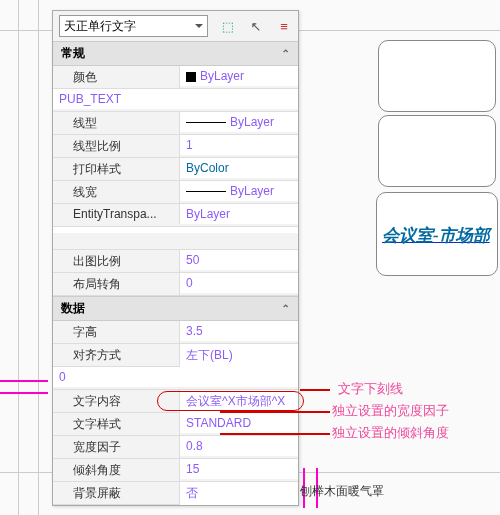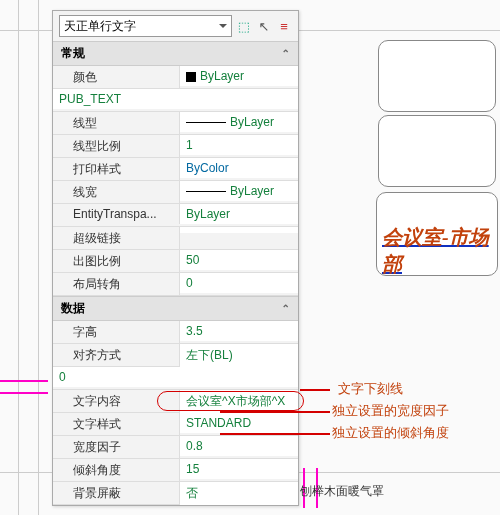--- a/index.html
+++ b/index.html
@@ -1,35 +1,35 @@
 <!DOCTYPE html>
 <html><head>
 <meta charset="utf-8">
 <style>
 body{margin:0;font-family:"Microsoft YaHei",sans-serif;font-size:12px;background:#fff;width:500px;height:515px;position:relative;overflow:hidden}
 .canvas{position:absolute;inset:0;background:#fafafa}
 .gridline{position:absolute;background:#ccc}
 .panel{position:absolute;left:52px;top:10px;width:245px;background:#f3f3f3;border:1px solid #aaa;box-shadow:1px 1px 3px rgba(0,0,0,.15)}
-.toolbar{display:flex;align-items:center;padding:4px 6px;gap:4px}
+.toolbar{display:flex;align-items:center;padding:4px 6px;gap:12px}
 .dropdown{flex:1;display:flex;align-items:center;justify-content:space-between;background:#fff;border:1px solid #999;height:20px;padding:0 4px;font-size:12px}
 .caret{width:0;height:0;border-left:4px solid transparent;border-right:4px solid transparent;border-top:4px solid #555}
 .ticon{width:16px;height:16px;display:flex;align-items:center;justify-content:center;font-size:13px}
 .section-hdr{background:#e3e3e3;padding:3px 8px;font-weight:bold;display:flex;justify-content:space-between;align-items:center;border-top:1px solid #ccc;border-bottom:1px solid #ccc}
 .chev{font-size:10px;color:#666}
 .row{display:flex;border-bottom:1px solid #ddd;height:22px;align-items:flex-start}
 .row .label{width:100px;padding:3px 6px 3px 20px;color:#333;border-right:1px solid #ddd;overflow:hidden;white-space:nowrap}
-.row .value{flex:1;padding:3px 6px;background:#fff;color:#15803d;white-space:nowrap;overflow:hidden}
+.row .value{flex:1;padding:3px 6px;background:#fff;color:#8b5cf6;white-space:nowrap;overflow:hidden}
 .swatch{display:inline-block;width:10px;height:10px;background:#000;margin-right:4px;vertical-align:middle}
 .lineswatch{display:inline-block;width:40px;height:0;border-top:1px solid #000;vertical-align:middle;margin-right:4px}
 .highlight{position:relative}
 .highlight .value::before{content:"";position:absolute;left:104px;right:-6px;top:1px;bottom:1px;border:1.5px solid #d40000;border-radius:10px;pointer-events:none}
-.anno{position:absolute;color:#c2410c;font-size:13px;font-weight:500}
+.anno{position:absolute;color:#ec4899;font-size:13px;font-weight:500}
 .anno-line{position:absolute;height:2px;background:#d40000}
 .room{position:absolute;border:1px solid #888;border-radius:10px;background:#fff}
-.room-label{position:absolute;font-family:"KaiTi","STKaiti",serif;font-size:20px;font-style:italic;color:#c2410c;font-weight:bold}
+.room-label{position:absolute;font-family:"KaiTi","STKaiti",serif;font-size:17px;font-style:italic;color:#0369a1;font-weight:bold}
 .room-label u{text-decoration-color:#1030c0}
 .bottom-text{position:absolute;font-family:"KaiTi","STKaiti",serif;font-size:12px;color:#333}
 .pinkline{position:absolute;background:#ff00c8}
 </style>
 </head>
 <body>
 
 <div class="canvas">
   <div class="gridline" style="left:0;top:30px;width:500px;height:1px"></div>
   <div class="gridline" style="left:0;top:472px;width:500px;height:1px"></div>
@@ -84,21 +84,20 @@
     </div>
   <div class="row">
       <div class="label">线宽</div>
       <div class="value"><span class="lineswatch"></span><span>ByLayer</span></div>
     </div>
   <div class="row">
       <div class="label">EntityTranspa...</div>
       <div class="value">ByLayer</div>
     </div>
   <div class="row">
-      <div class="label">超级链接</div>
       <div class="value"></div>
     </div>
   <div class="row">
       <div class="label">出图比例</div>
       <div class="value">50</div>
     </div>
   <div class="row">
       <div class="label">布局转角</div>
       <div class="value">0</div>
     </div>

